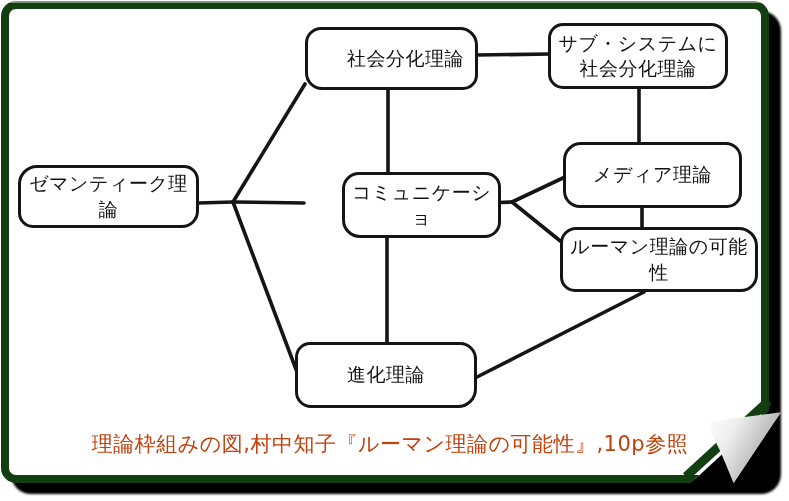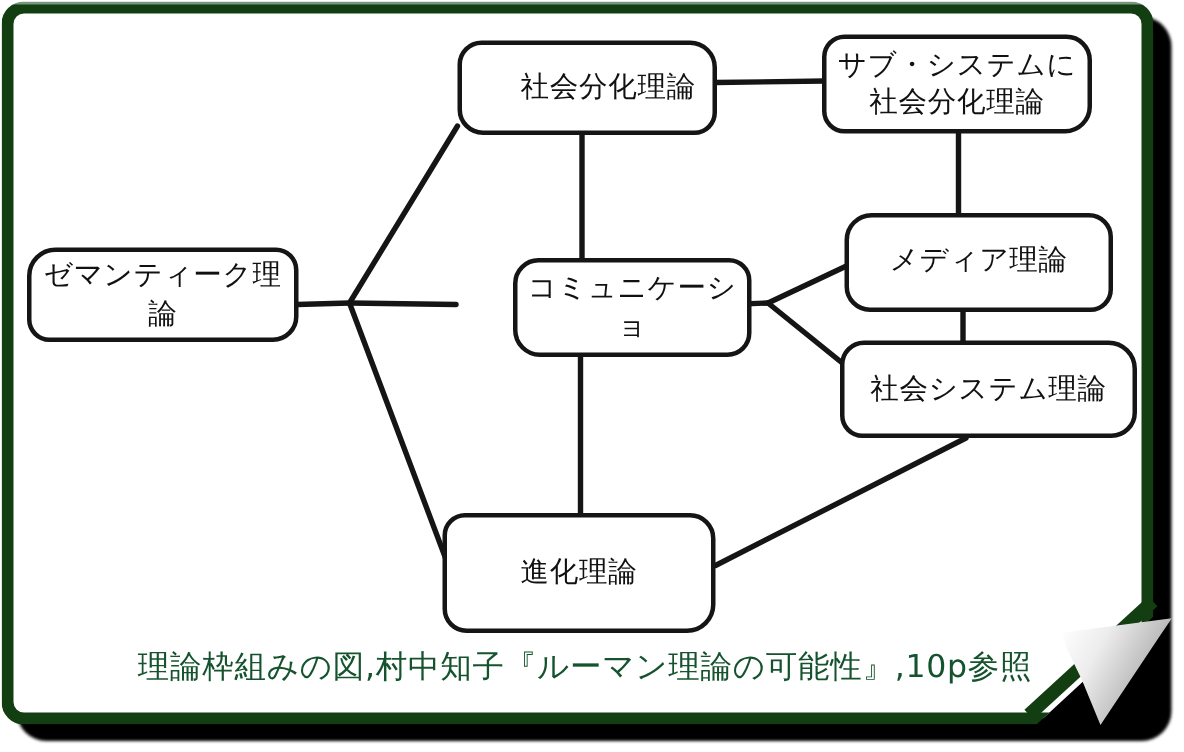--- a/index.html
+++ b/index.html
@@ -38,21 +38,21 @@
   .node{
     position:absolute;box-sizing:border-box;background:#ffffff;
     border:3px solid #151515;border-radius:17px;
     display:flex;align-items:center;justify-content:center;
     text-align:center;color:#111;font-size:19px;line-height:1.32;
     letter-spacing:0.5px;
   }
   .node .ln{display:block;}
   .caption{
     position:absolute;left:60px;top:430px;width:660px;
-    text-align:center;font-size:21px;color:#14532d;letter-spacing:0.5px;
+    text-align:center;font-size:21px;color:#c2410c;letter-spacing:0.5px;
   }
 </style>
 </head>
 <body>
 
 <div class="page-shadow"></div>
 <div class="page"></div>
 <div class="curl-band"></div>
 <div class="curl"></div>
 
@@ -90,31 +90,31 @@
     <span class="ln">社会分化理論</span>
   </span>
 </div>
 
 <div class="node" style="left:302px;top:172px;width:159px;height:66px;border-radius:17px 15px 16px 18px;margin-left:40px;">
   <span>
     <span class="ln">コミュニケーショ</span>
   </span>
 </div>
 
-<div class="node" style="left:563px;top:142px;width:179px;height:66px;border-radius:18px 16px 15px 17px;font-family:Liberation Mono, monospace;">
+<div class="node" style="left:563px;top:142px;width:179px;height:66px;border-radius:18px 16px 15px 17px;">
   <span>
     <span class="ln">メディア理論</span>
   </span>
 </div>
 
 <div class="node" style="left:560px;top:227px;width:198px;height:65px;border-radius:16px 19px 17px 15px;">
   <span>
-    <span class="ln">社会システム理論</span>
+    <span class="ln">ルーマン理論の可能性</span>
   </span>
 </div>
 
-<div class="node" style="left:295px;top:342px;width:182px;height:80px;border-radius:15px 17px 19px 16px;text-align:right;">
+<div class="node" style="left:295px;top:342px;width:182px;height:66px;border-radius:15px 17px 19px 16px;text-align:right;">
   <span>
     <span class="ln">進化理論</span>
   </span>
 </div>
 
 <div class="caption">理論枠組みの図,村中知子『ルーマン理論の可能性』,10p参照</div>
 
 </body></html>

